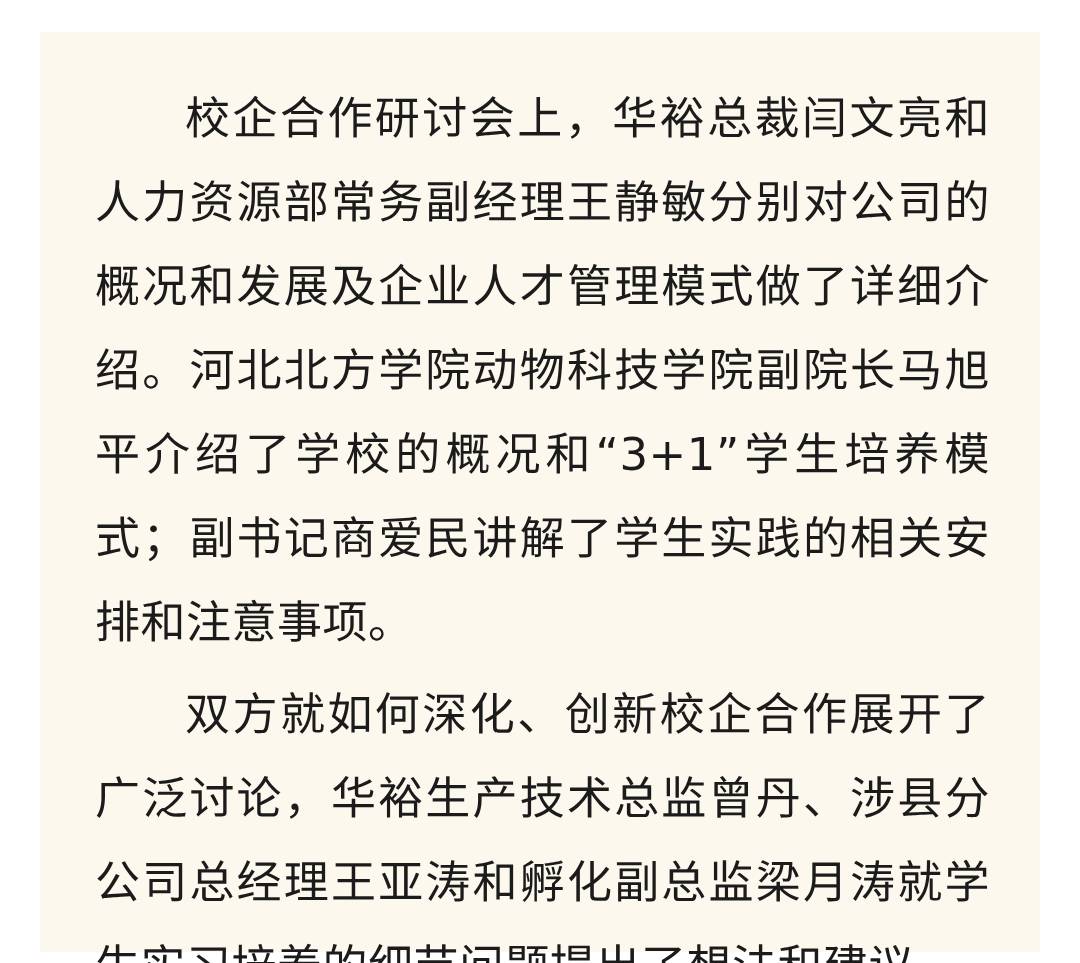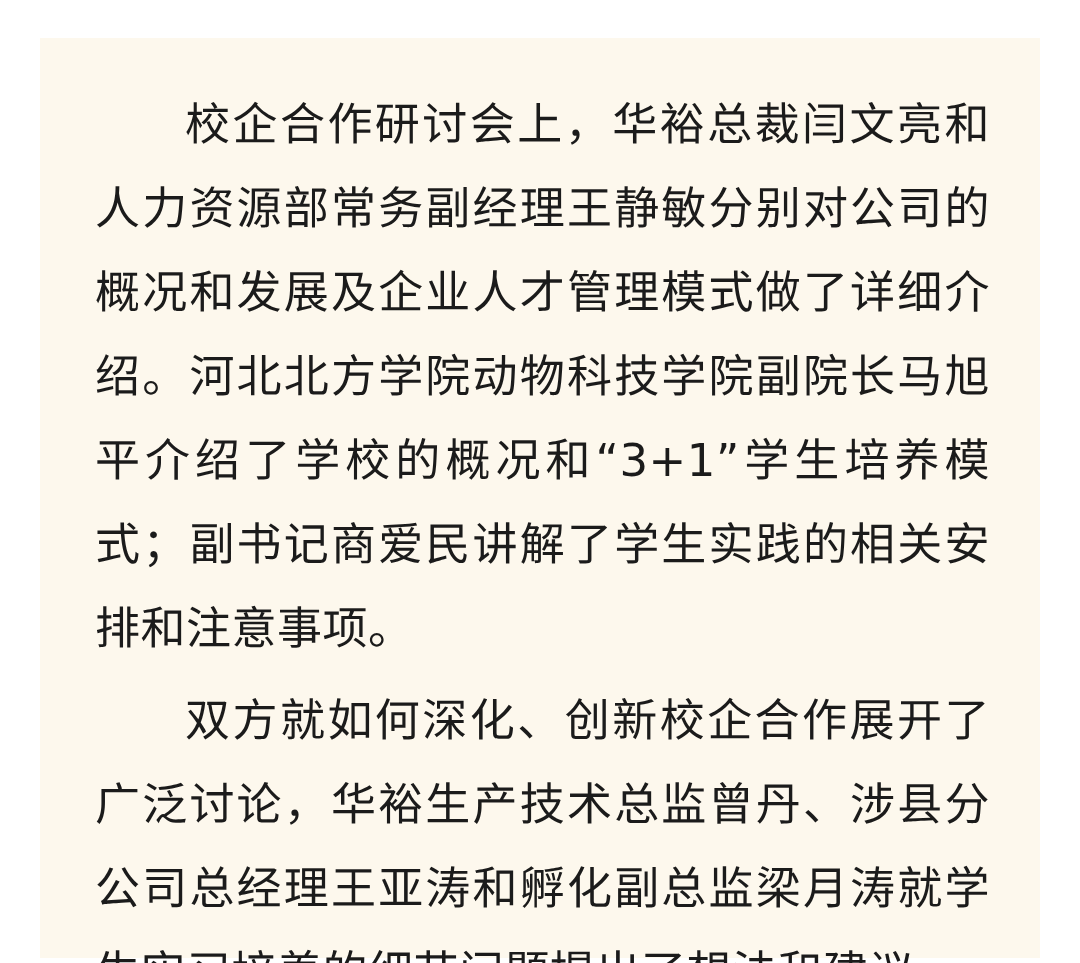--- a/index.html
+++ b/index.html
@@ -16,21 +16,21 @@
   .page {
     position: relative;
     width: 1080px;
     height: 963px;
     background: #ffffff;
     box-sizing: border-box;
   }
   .sheet {
     position: absolute;
     left: 40px;
-    top: 38px;
+    top: 32px;
     width: 1000px;
     height: 920px;
     background: #fdf8ed;
     box-sizing: border-box;
   }
   .article {
     position: absolute;
     left: 55px;
     top: 45px;
     width: 895px;

